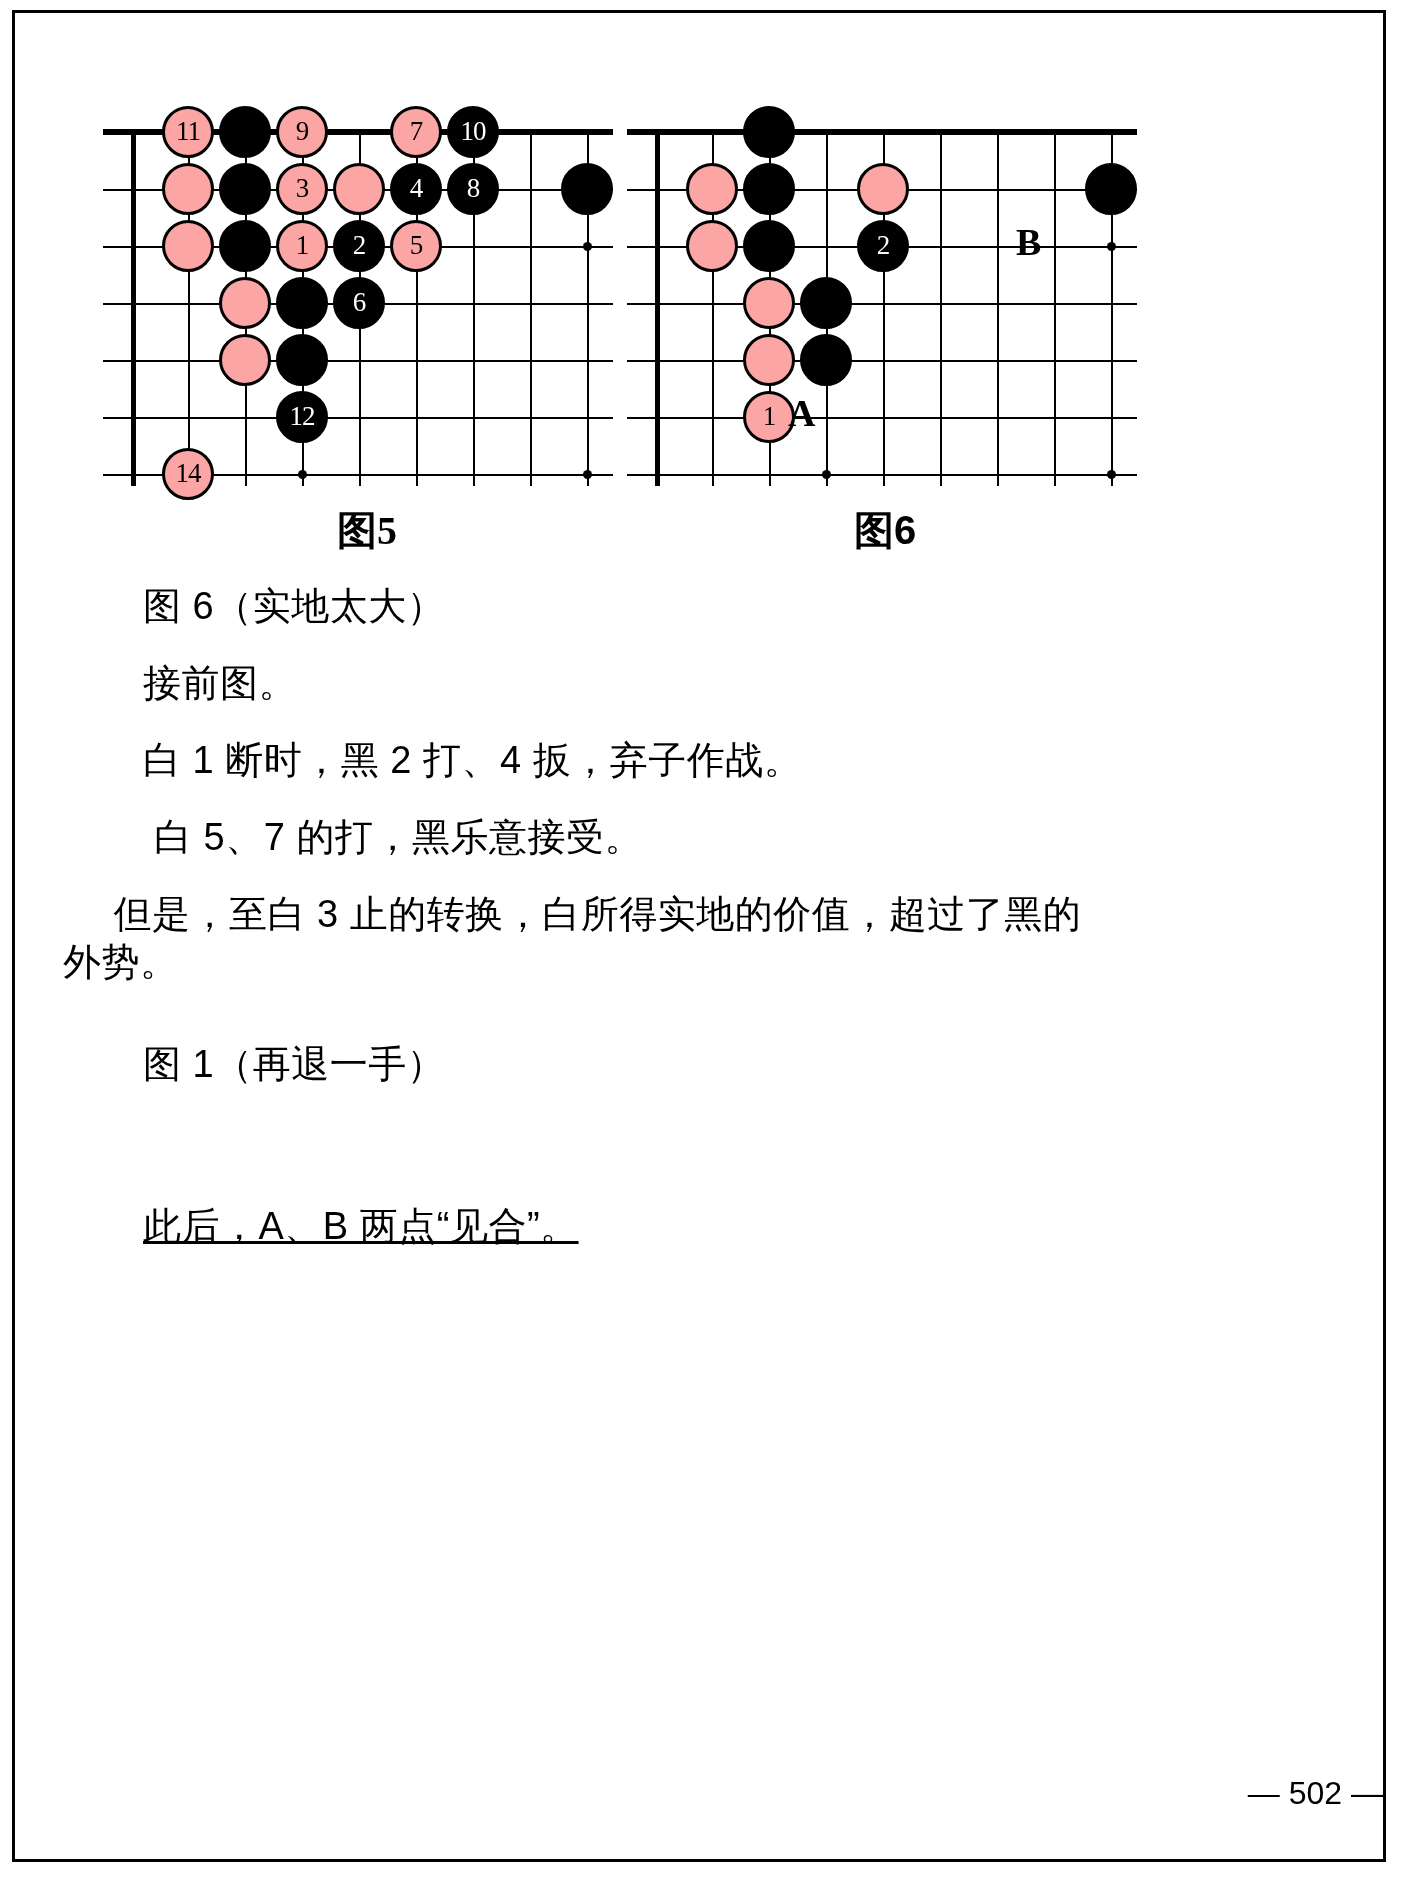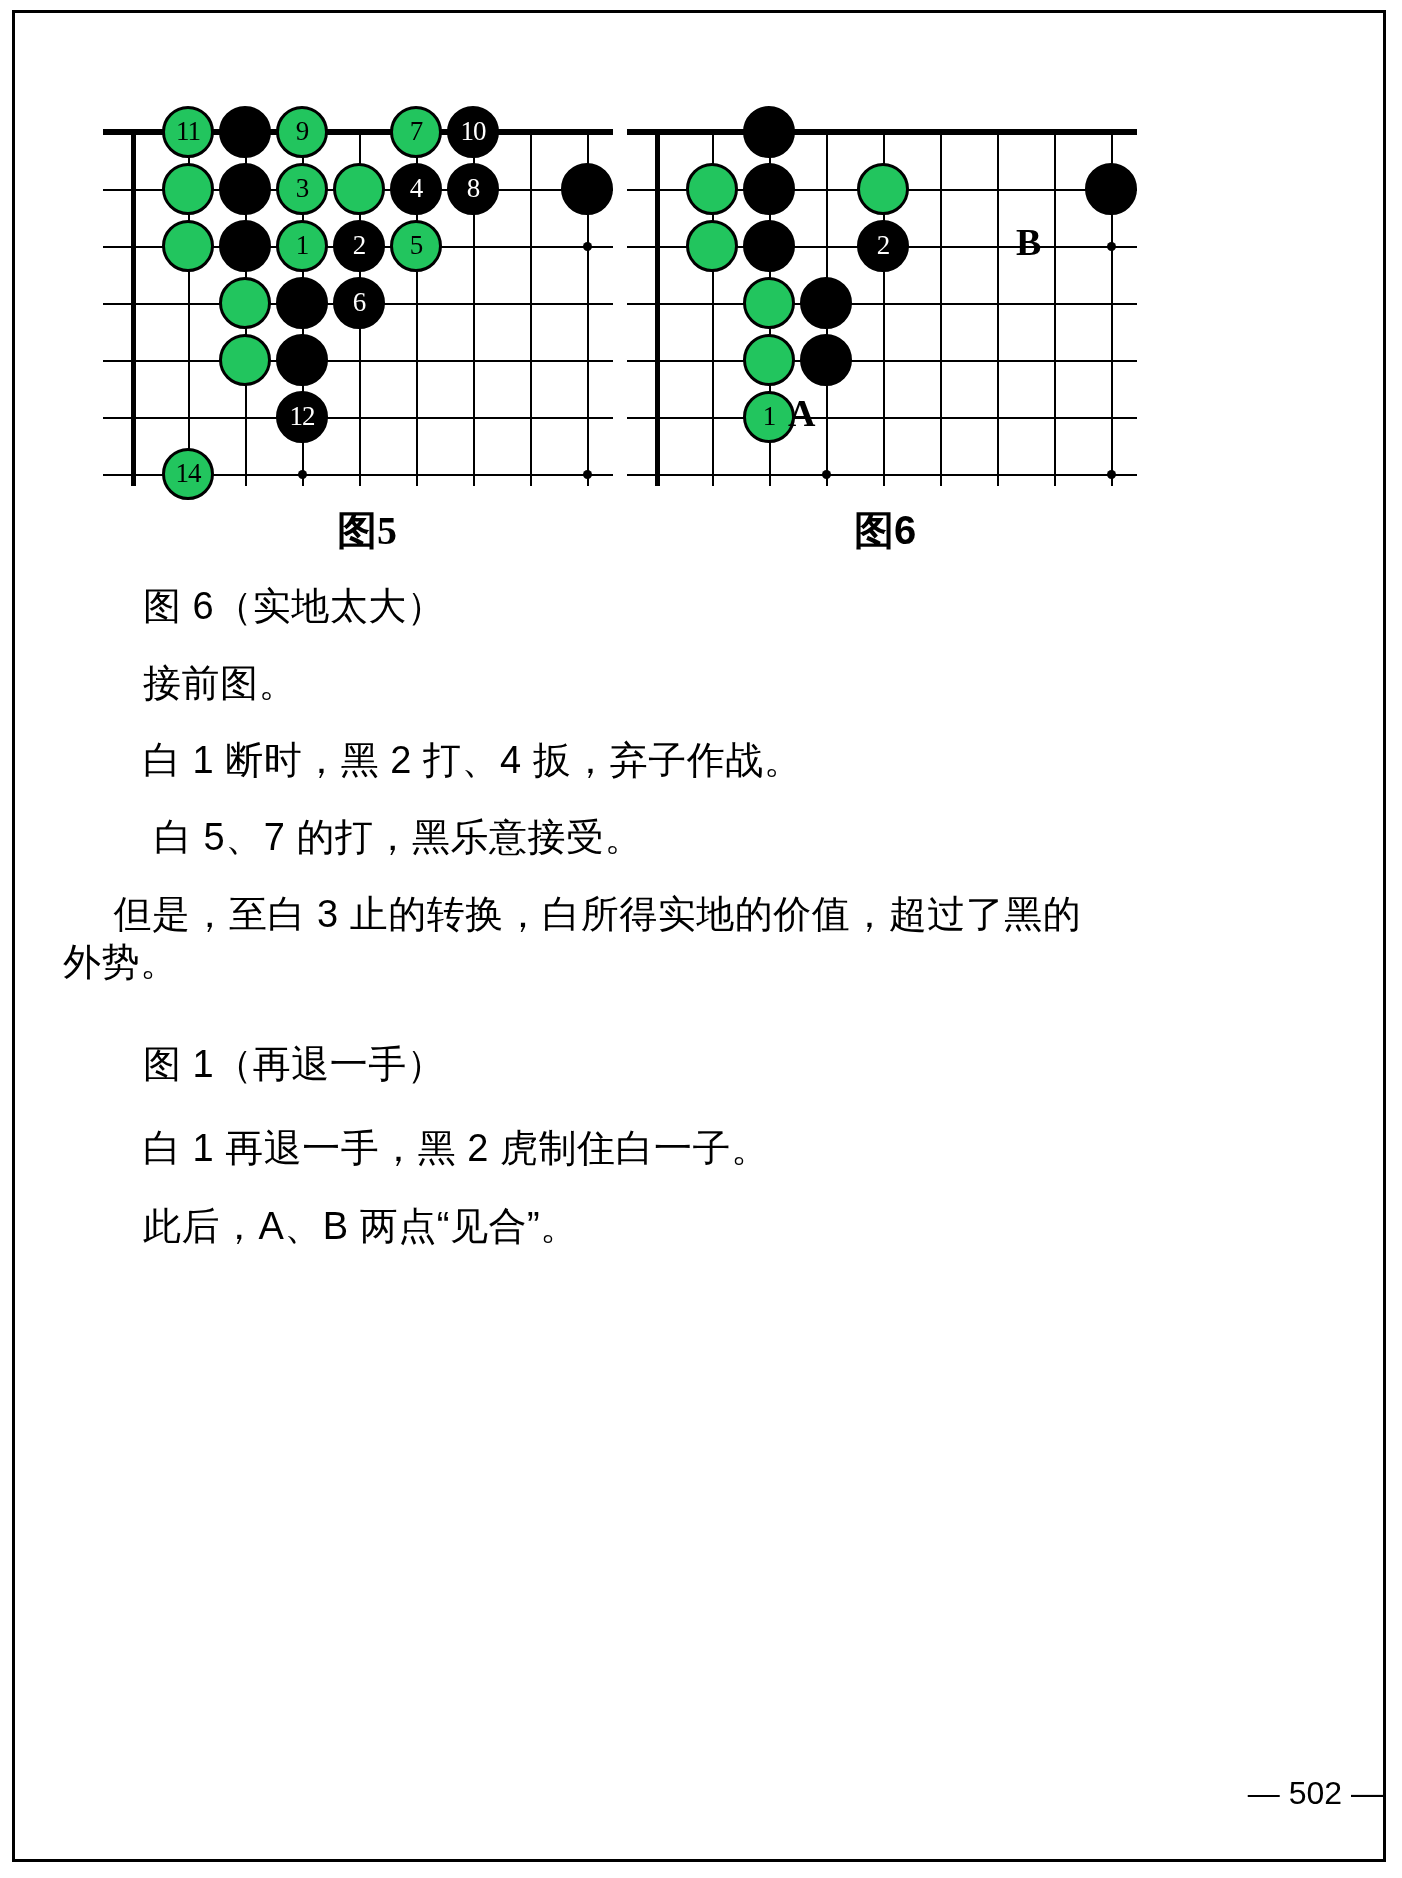--- a/index.html
+++ b/index.html
@@ -28,21 +28,21 @@
   .board .vline-edge{width:5px;}
   .hoshi{position:absolute;width:9px;height:9px;background:#000;border-radius:50%;}
   .stone{
     position:absolute;width:52px;height:52px;border-radius:50%;
     box-sizing:border-box;
     display:flex;align-items:center;justify-content:center;
     font-family:"Liberation Serif", serif;
     font-size:27px;line-height:1;
   }
   .stone.black{background:#000;border:2px solid #000;color:#fff;}
-  .stone.white{background:#22c55e;border:3px solid #000;color:#000;}
+  .stone.white{background:#fca5a5;border:3px solid #000;color:#000;}
   .stone .num{position:relative;top:-1px;letter-spacing:-1px;}
   .mark{
     position:absolute;font-family:"Liberation Serif", serif;
     font-size:38px;font-weight:700;color:#000;
   }
   .caption{
     position:absolute;text-align:center;
     font-family:"Liberation Sans", sans-serif;
     font-size:40px;font-weight:700;color:#000;
   }
@@ -186,17 +186,16 @@
   </div>
   <div class="caption" style="left:730px;top:490px;width:280px;">图6</div>
 
   <div class="para" style="left:128px;top:568px;">图 6（实地太大）</div>
   <div class="para" style="left:128px;top:645px;">接前图。</div>
   <div class="para" style="left:128px;top:722px;">白 1 断时，黑 2 打、4 扳，弃子作战。</div>
   <div class="para" style="left:139px;top:799px;">白 5、7 的打，黑乐意接受。</div>
   <div class="para" style="left:60px;top:876px;">　但是，至白 3 止的转换，白所得实地的价值，超过了黑的</div>
   <div class="para" style="left:48px;top:924px;">外势。</div>
   <div class="para" style="left:128px;top:1026px;">图 1（再退一手）</div>
-  <div class="para" style="left:128px;top:1110px;">白 1 再退一手，黑 2 虎制住白一子。</div>
-  <div class="para" style="left:128px;top:1188px;">此后，A、B 两点“见合”。</div>
+  <div class="para" style="left:128px;top:1188px;text-decoration:underline;">此后，A、B 两点“见合”。</div>
 
   <div class="pageno" style="top:1762px;text-align:right;">— 502 —</div>
 </div>
 
 </body></html>

